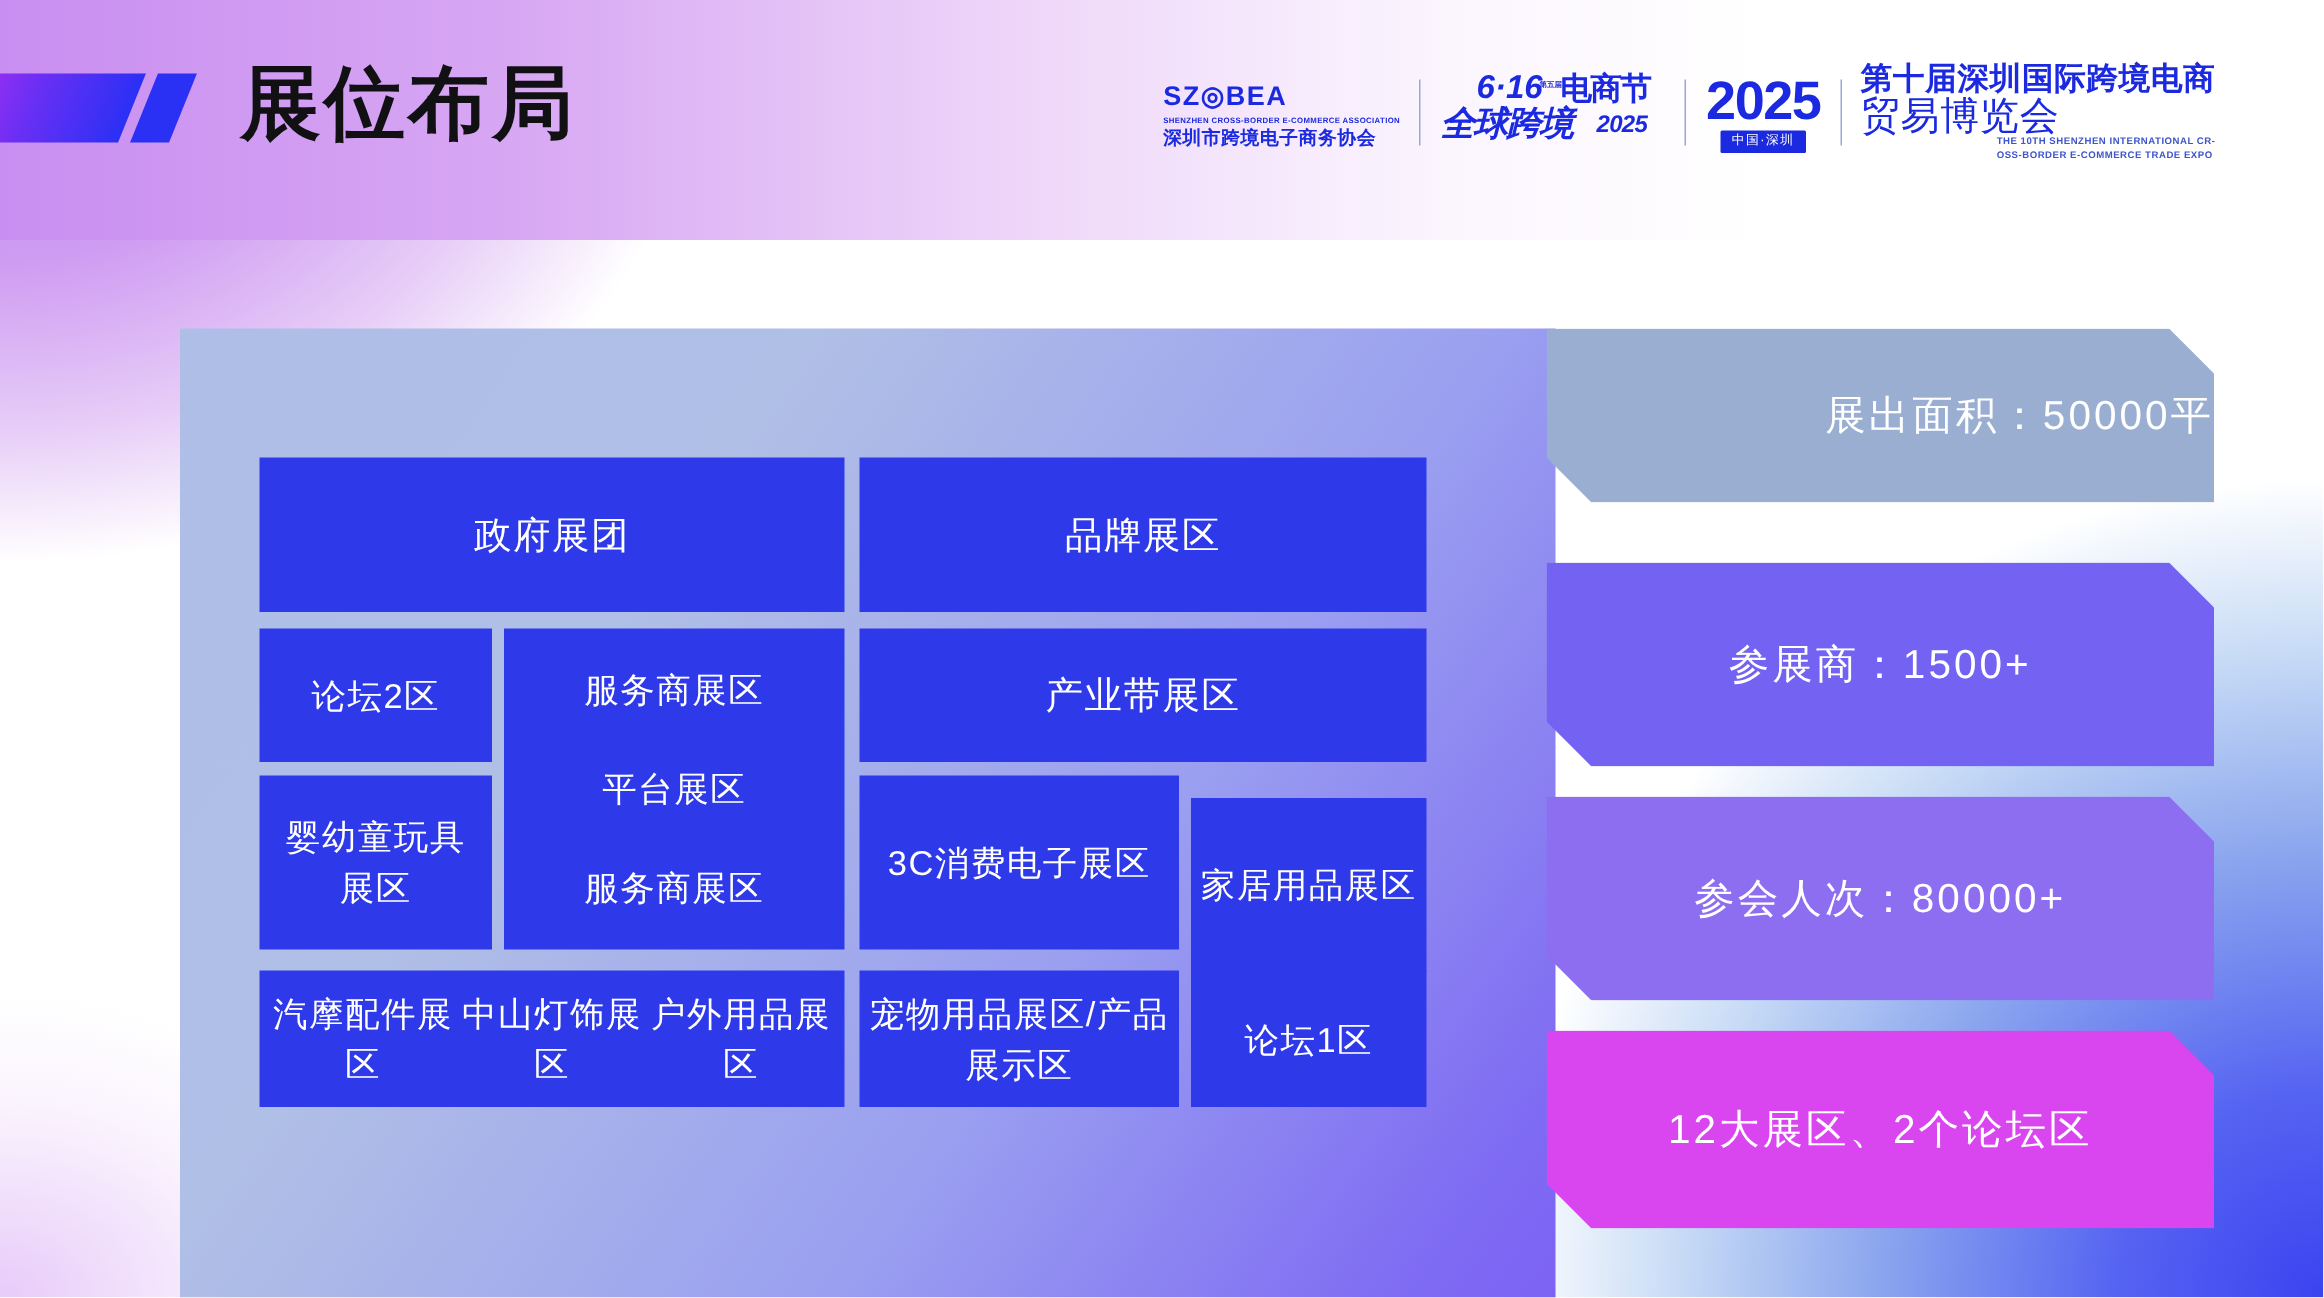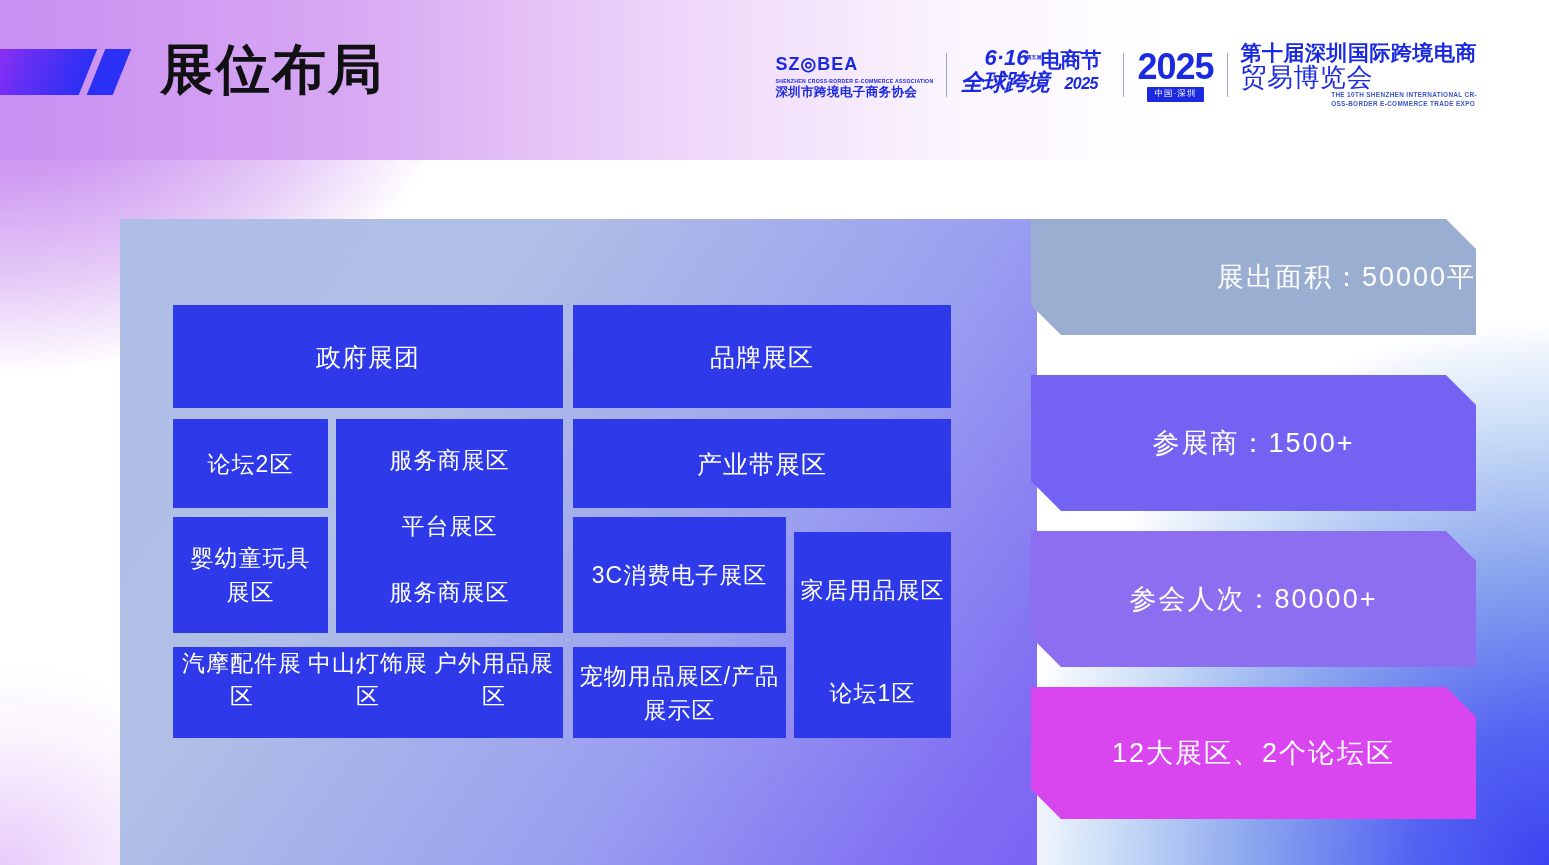--- a/index.html
+++ b/index.html
@@ -80,21 +80,21 @@
   .grid{position:absolute;left:53px;top:86px;width:778px;height:433px;}
   .cell{
     position:absolute;background:#2e3ae9;color:#ffffff;
     display:flex;flex-direction:column;align-items:center;justify-content:center;
     text-align:center;font-size:23px;line-height:34px;letter-spacing:1px;
     box-sizing:border-box;padding:2px 6px;
   }
   .cell.lg2{font-size:25px;}
   .cell .ln{display:block;}
   .triple{
-    display:flex;flex-direction:row;align-items:flex-start;justify-content:space-around;
+    display:flex;flex-direction:row;align-items:center;justify-content:space-around;
     width:100%;height:100%;padding:0 6px;box-sizing:border-box;
   }
   .triple > div{font-size:23px;line-height:33px;text-align:center;}
 
   
   .cards{position:absolute;left:1031px;top:219px;width:445px;height:600px;}
   .card{
     position:absolute;left:0;width:445px;
     display:flex;align-items:center;justify-content:center;
     color:#ffffff;font-size:27px;letter-spacing:2px;

